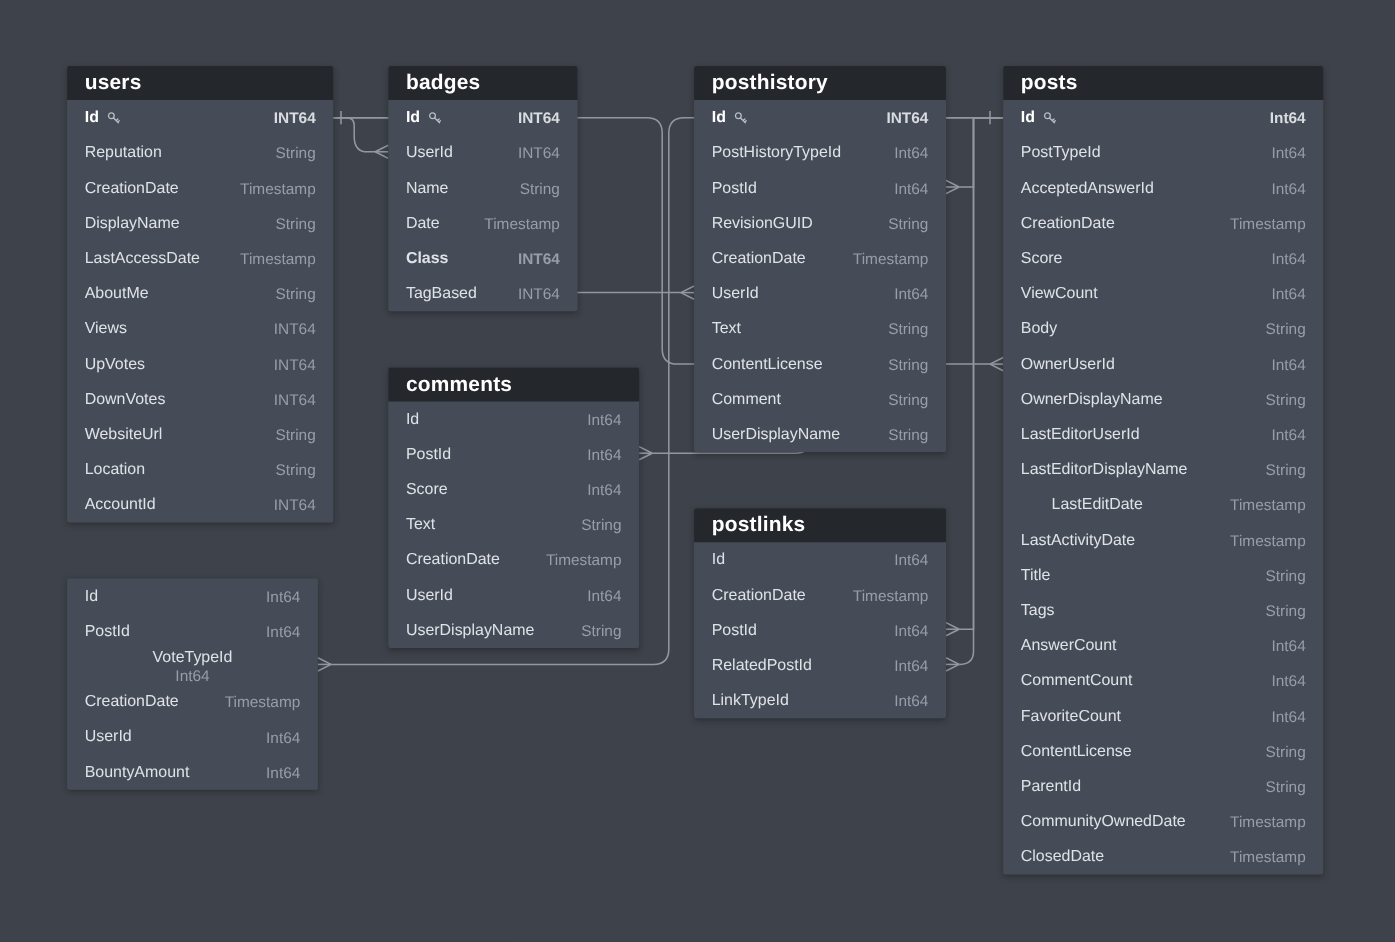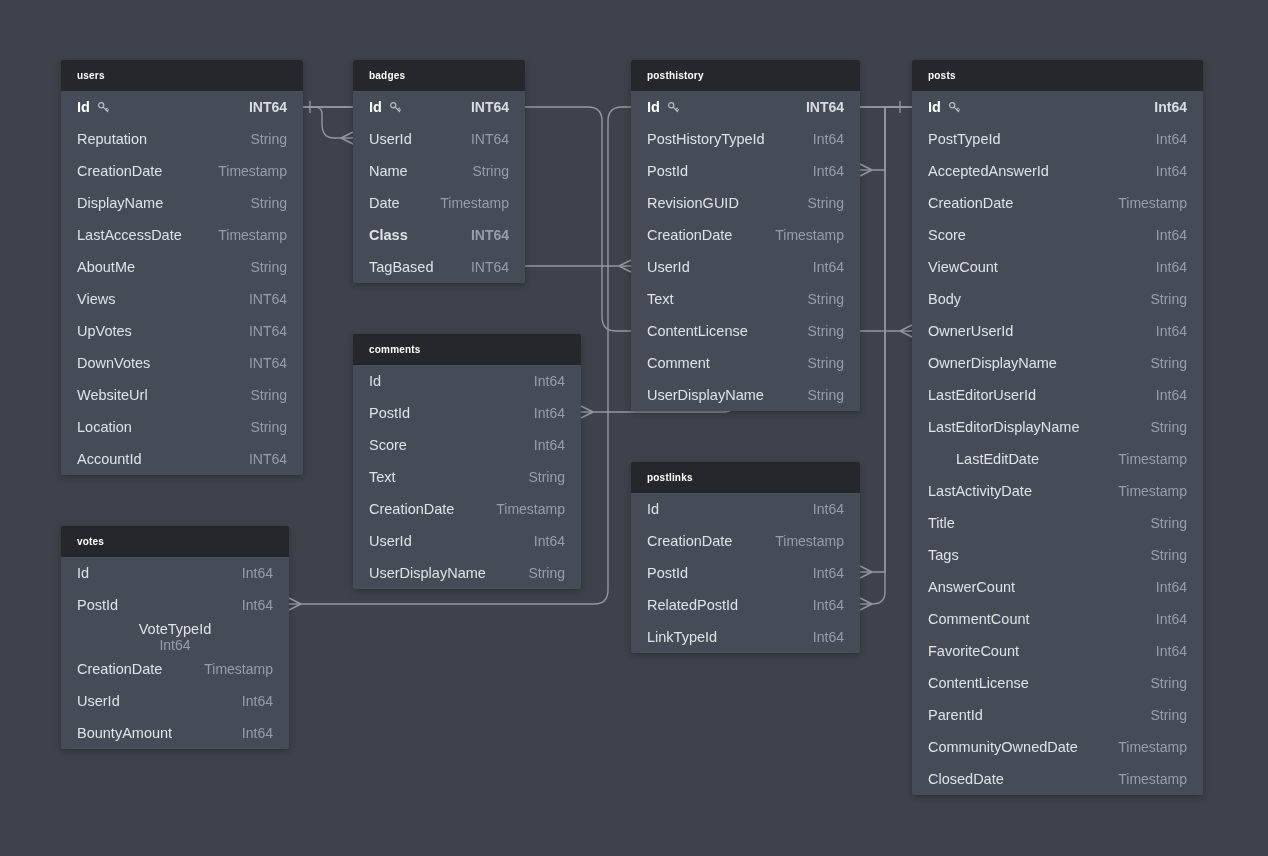--- a/index.html
+++ b/index.html
@@ -9,21 +9,21 @@
   }
   svg.edges{position:absolute;left:0;top:0;z-index:0;}
   .table-card{
     position:absolute;z-index:1;background:#464c57;border-radius:2px;
     box-shadow:0 2px 6px rgba(0,0,0,.28);
   }
   .table-header{
     height:31px;background:#24272c;border-radius:2px 2px 0 0;
     display:flex;align-items:center;padding:0 16px;box-sizing:border-box;
   }
-  .table-title{color:#ffffff;font-size:10px;font-weight:bold;letter-spacing:.2px;}
+  .table-title{color:#ffffff;font-size:19px;font-weight:bold;letter-spacing:.2px;}
   .field-row{
     height:32px;display:flex;align-items:center;justify-content:space-between;
     padding:0 16px;box-sizing:border-box;
   }
   .field-name{color:#dfe2e6;font-size:14.5px;white-space:nowrap;display:flex;align-items:center;gap:7px;}
   .field-type{color:#989ea9;font-size:14px;white-space:nowrap;}
   .field-row.pk .field-name{color:#ffffff;font-weight:bold;}
   .field-row.pk .field-type{color:#d9dce1;font-weight:bold;}
   .key-icon{display:inline-block;}
 </style>
@@ -239,23 +239,20 @@
           <span class="field-type">Int64</span>
         </div>
         <div class="field-row" style="height: 32px;">
           <span class="field-name">
             <span>UserDisplayName</span>
           </span>
           <span class="field-type">String</span>
         </div>
       </div>
       <div class="table-card" style="left: 61px; top: 526px; width: 228px;">
-        <div class="table-header">
-          <span class="table-title">votes</span>
-        </div>
         <div class="field-row" style="height: 32px;">
           <span class="field-name">
             <span>Id</span>
           </span>
           <span class="field-type">Int64</span>
         </div>
         <div class="field-row" style="height: 32px;">
           <span class="field-name">
             <span>PostId</span>
           </span>

